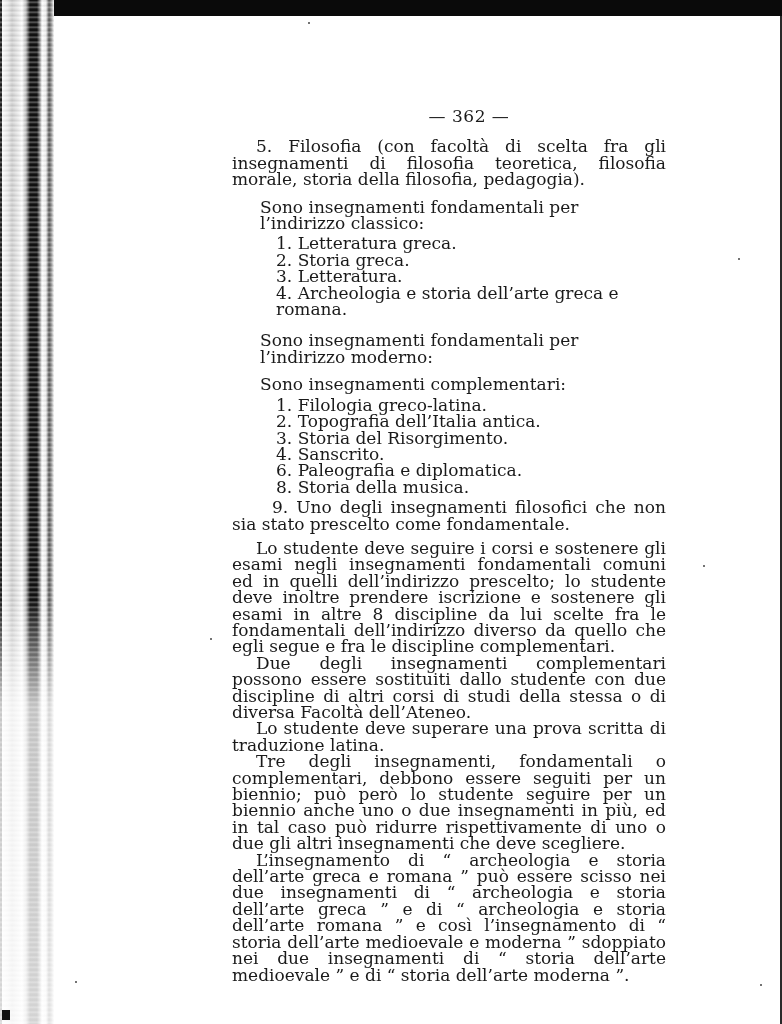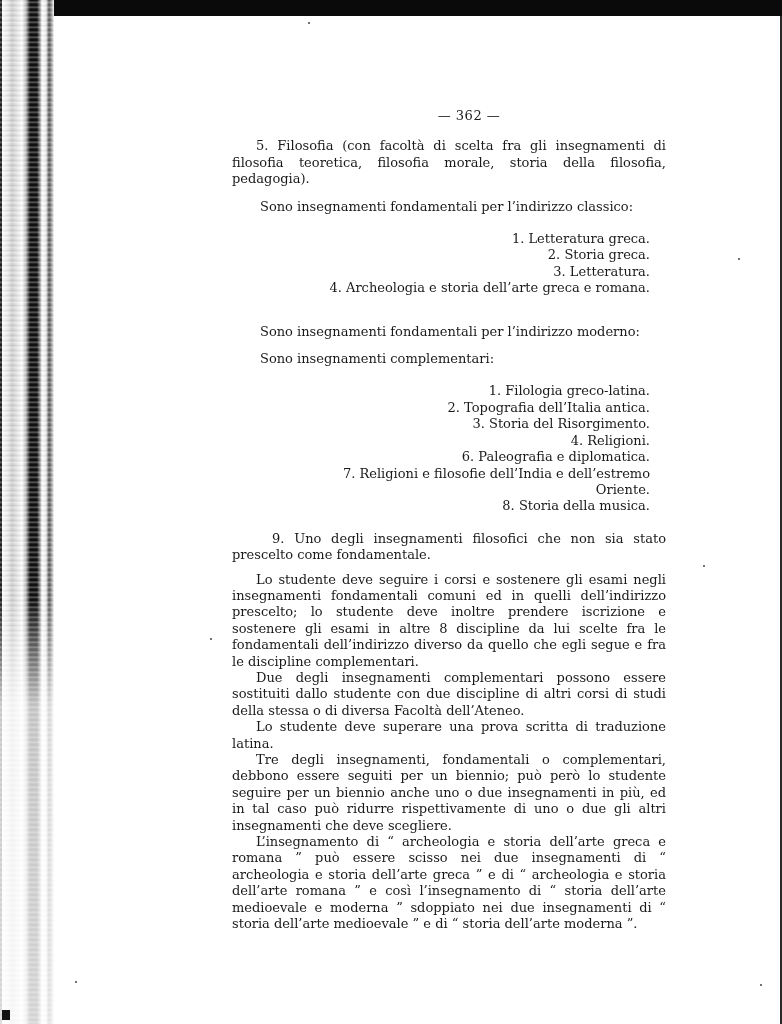--- a/index.html
+++ b/index.html
@@ -34,29 +34,29 @@
   .right-edge {
     position: absolute; right: 0; top: 16px; width: 2px; height: 1008px;
     background: #2a2a2a;
   }
   .corner-mark {
     position: absolute; left: 2px; top: 1010px; width: 8px; height: 10px;
     background: #111;
   }
   .page {
     position: absolute; left: 232px; top: 108px; width: 434px;
-    font-size: 13px; line-height: 16.4px;
+    font-size: 17px; line-height: 16.4px;
   }
   .page-number {
     text-align: center; padding-left: 40px; margin-bottom: 14px; letter-spacing: 0.5px;
   }
   .p { margin: 0; text-align: justify; }
   .indent { text-indent: 24px; }
   .heading { margin: 5px 0 0 0; padding-left: 28px; }
-  .list { margin: 16px; padding: 0; list-style: none; text-align: right; }
+  .list { margin: 4px; padding: 0; list-style: none; }
   .list li { padding-left: 40px; }
   .list li .num { display: inline-block; min-width: 15px; }
   .gap { height: 6px; }
   .gap-lg { height: 8px; }
   .para { margin: 0; text-align: justify; text-indent: 24px; }
   .speck { position: absolute; width: 2px; height: 2px; background: #444; border-radius: 1px; }
 </style>
 </head>
 <body>
 
@@ -86,23 +86,22 @@
 
   <div class="gap"></div>
   <p class="heading">Sono insegnamenti fondamentali per l’indirizzo moderno:</p>
 
   <div class="gap"></div>
   <p class="heading">Sono insegnamenti complementari:</p>
   <ul class="list">
     <li><span class="num">1.</span> <span>Filologia greco-latina.</span></li>
     <li><span class="num">2.</span> <span>Topografia dell’Italia antica.</span></li>
     <li><span class="num">3.</span> <span>Storia del Risorgimento.</span></li>
-    <li><span class="num">4.</span> <span>Religioni.</span></li>
+    <li><span class="num">4.</span> <span>Sanscrito.</span></li>
     <li><span class="num">6.</span> <span>Paleografia e diplomatica.</span></li>
-    <li><span class="num">7.</span> <span>Religioni e filosofie dell’India e dell’estremo Oriente.</span></li>
     <li><span class="num">8.</span> <span>Storia della musica.</span></li>
   </ul>
   <p class="p indent" style="text-indent:40px">
     <span>9.</span>
     <span>Uno degli insegnamenti filosofici che non sia stato prescelto come fondamentale.</span>
   </p>
 
   <div class="gap-lg"></div>
   <p class="para">Lo studente deve seguire i corsi e sostenere gli esami negli insegnamenti fondamentali comuni ed in quelli dell’indirizzo prescelto; lo studente deve inoltre prendere iscrizione e sostenere gli esami in altre 8 discipline da lui scelte fra le fondamentali dell’indirizzo diverso da quello che egli segue e fra le discipline complementari.</p>
   <p class="para">Due degli insegnamenti complementari possono essere sostituiti dallo studente con due discipline di altri corsi di studi della stessa o di diversa Facoltà dell’Ateneo.</p>

